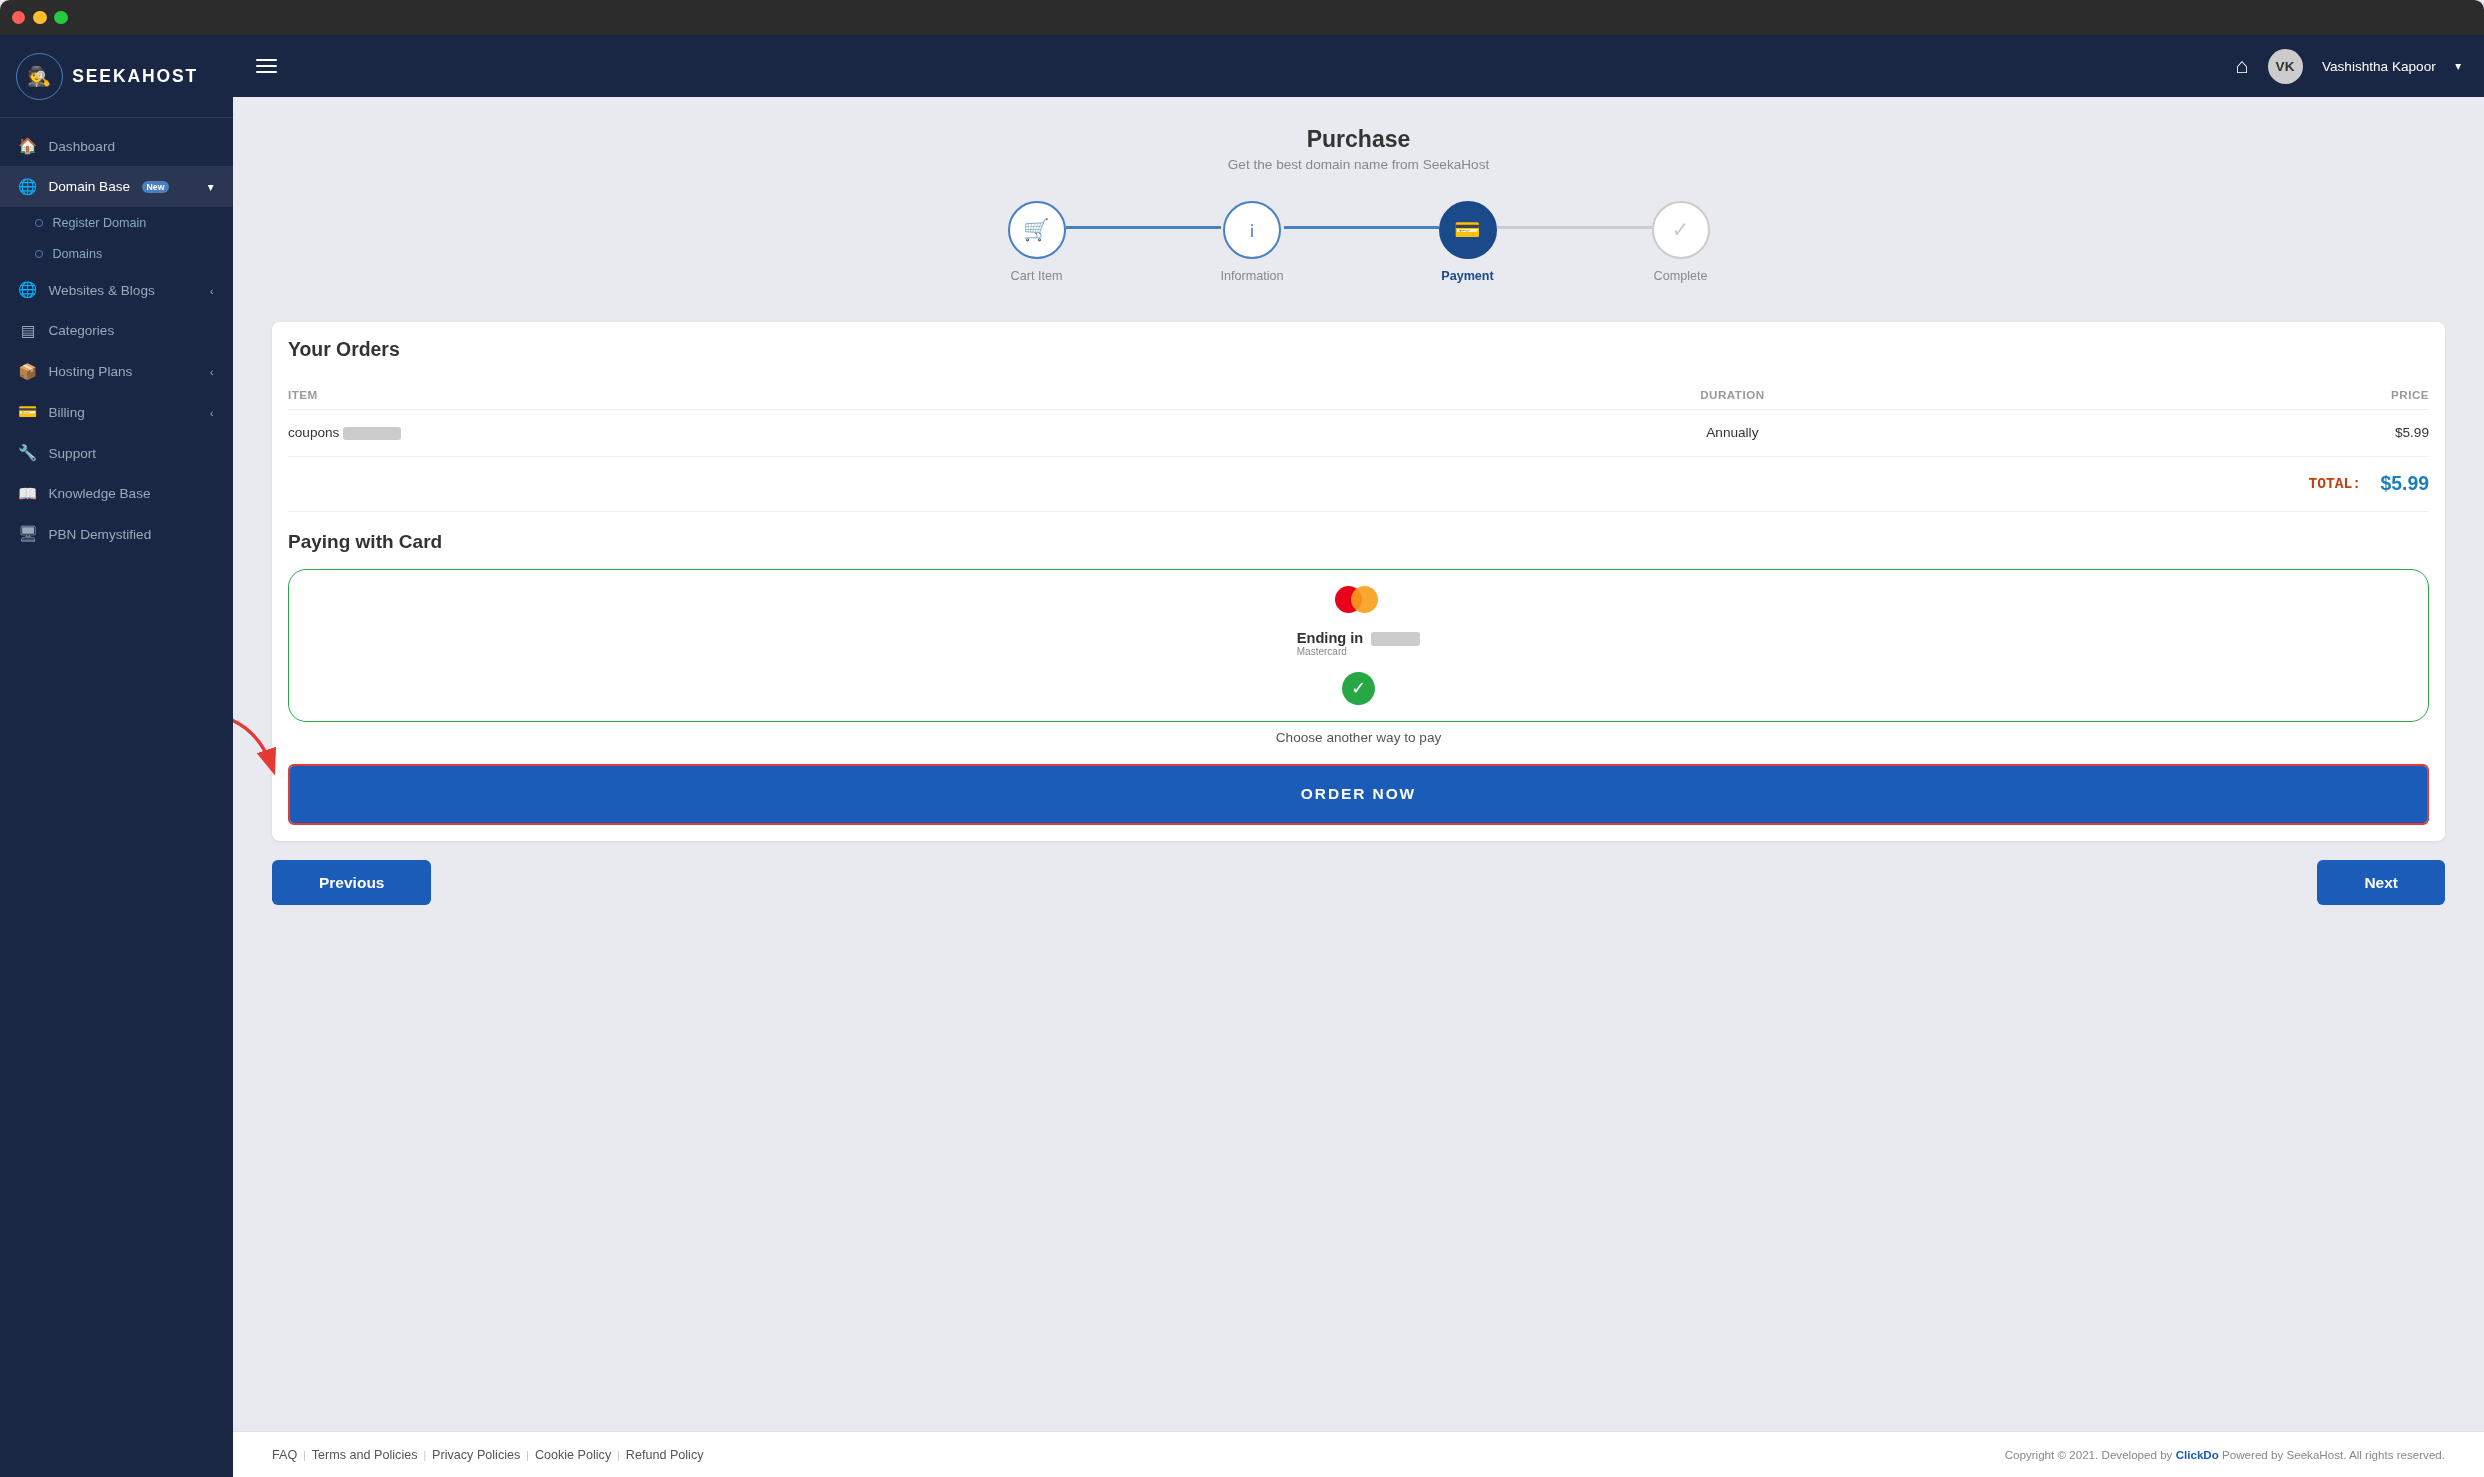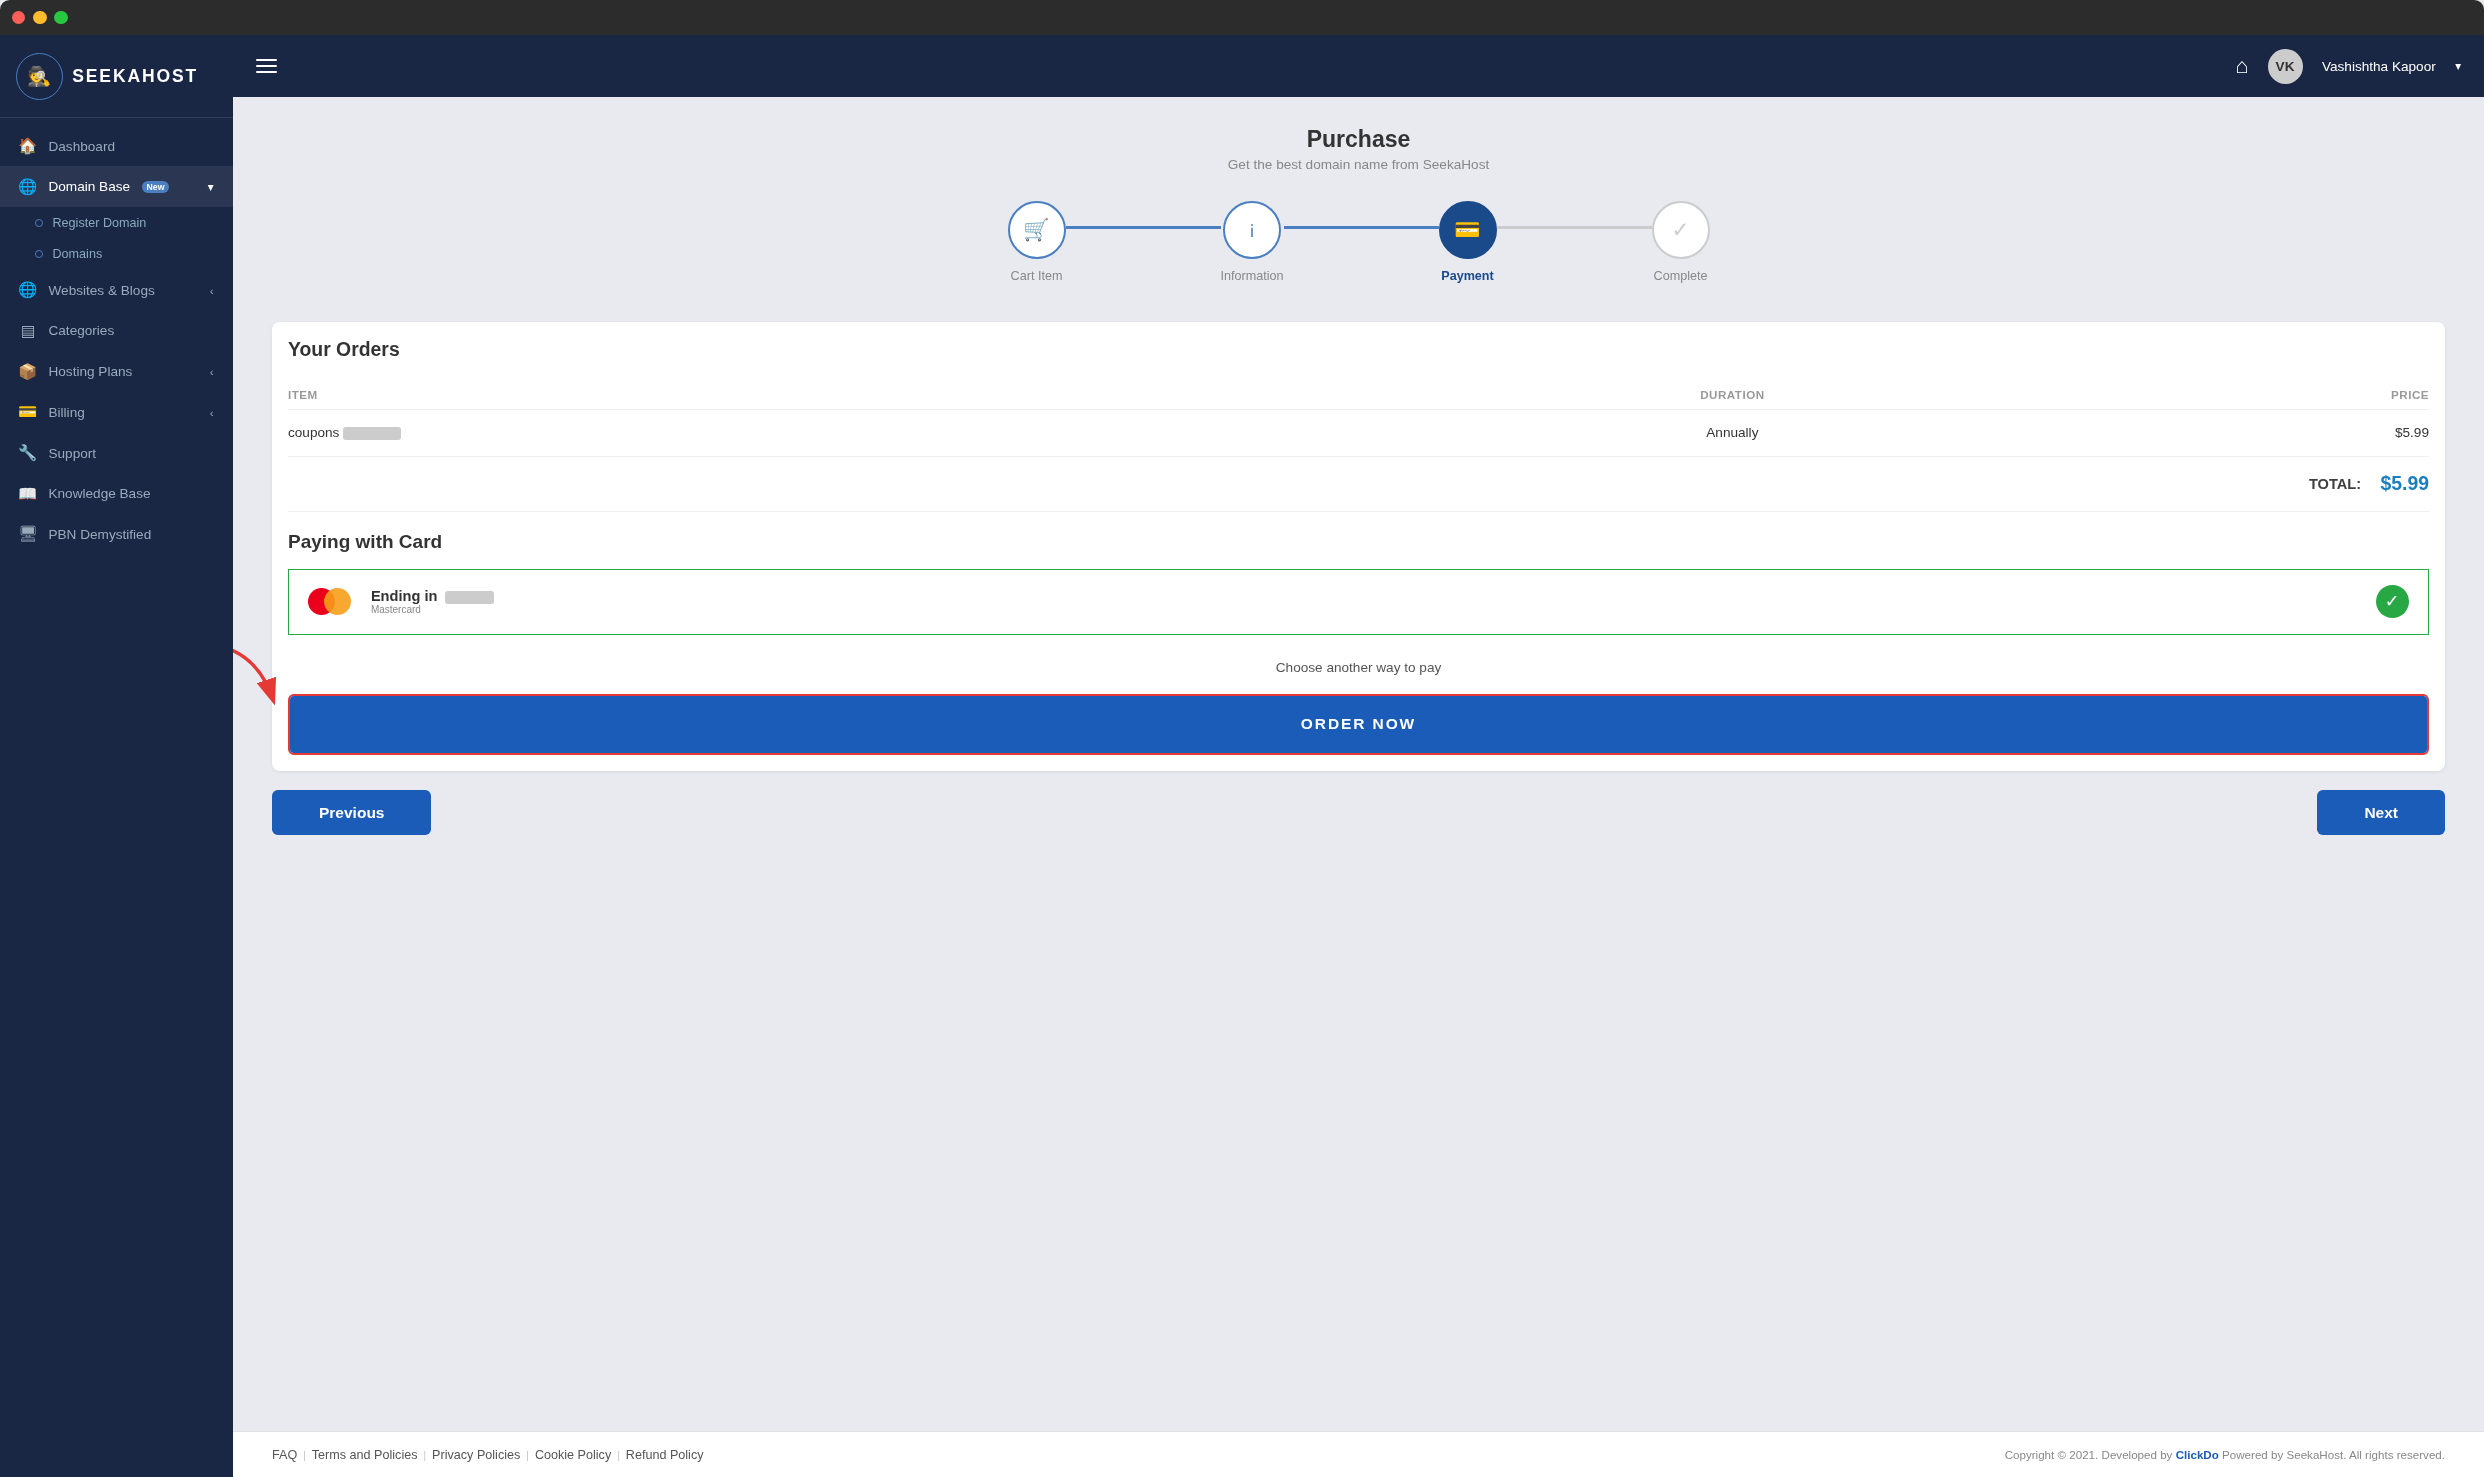--- a/index.html
+++ b/index.html
@@ -64,26 +64,26 @@
     .card { background: #fff; border-radius: 7.8px; padding: 16px; box-shadow: 0 1px 3.9px rgba(0,0,0,0.08); }
 
     
     .orders-title { font-size: 19.4px; font-weight: 600; color: #333; margin-bottom: 19.4px; }
     .orders-table { width: 100%; border-collapse: collapse; }
     .orders-table th { text-align: left; font-size: 11.6px; font-weight: 600; color: #999; letter-spacing: 0.5px; padding: 7.8px 0; border-bottom: 1px solid #eee; }
     .orders-table td { padding: 15.5px 0; font-size: 13.6px; color: #333; border-bottom: 1px solid #f0f0f0; }
     .orders-table th:last-child, .orders-table td:last-child { text-align: right; }
     .orders-table th:nth-child(2), .orders-table td:nth-child(2) { text-align: center; }
     .total-row { display: flex; justify-content: flex-end; align-items: center; gap: 19.4px; padding: 15.5px 0; font-size: 14.6px; }
-    .total-label { color: #404040; font-weight: 600; }
+    .total-label { color: #c2410c; font-weight: 600; font-family: Liberation Mono, monospace; }
     .total-amount { color: #1a7fc1; font-size: 19.4px; font-weight: 700; }
 
     
     .payment-label { font-size: 19px; font-weight: 600; color: #333; margin-bottom: 15.5px; margin-top: 19.4px; }
-    .card-option { border: 1.9px solid #28a745; border-radius: 0; padding: 15.5px 19.4px; display: flex; align-items: center; gap: 15.5px; margin-bottom: 25px; }
+    .card-option { border: 1.9px solid #28a745; border-radius: 18px; padding: 15.5px 19.4px; display: flex; align-items: center; gap: 15.5px; margin-bottom: 8px; flex-direction: column; }
     .mastercard-icon { width: 47px; height: 29px; position: relative; flex-shrink: 0; }
     .mc-circle1 { width: 27px; height: 27px; border-radius: 50%; background: #eb001b; position: absolute; left: 0; top: 1px; }
     .mc-circle2 { width: 27px; height: 27px; border-radius: 50%; background: #f79e1b; position: absolute; left: 15.5px; top: 1px; opacity: 0.9; }
     .card-info { flex: 1; }
     .card-ending { font-size: 14.6px; font-weight: 600; color: #333; }
     .card-type { font-size: 10px; color: #888; }
     .check-circle { width: 33px; height: 33px; border-radius: 50%; background: #28a745; display: flex; align-items: center; justify-content: center; color: #fff; font-size: 17.5px; flex-shrink: 0; }
 
     
     .choose-another { text-align: center; font-size: 13.6px; color: #555; margin-bottom: 19.4px; cursor: pointer; text-decoration: underline; text-decoration-color: transparent; }

